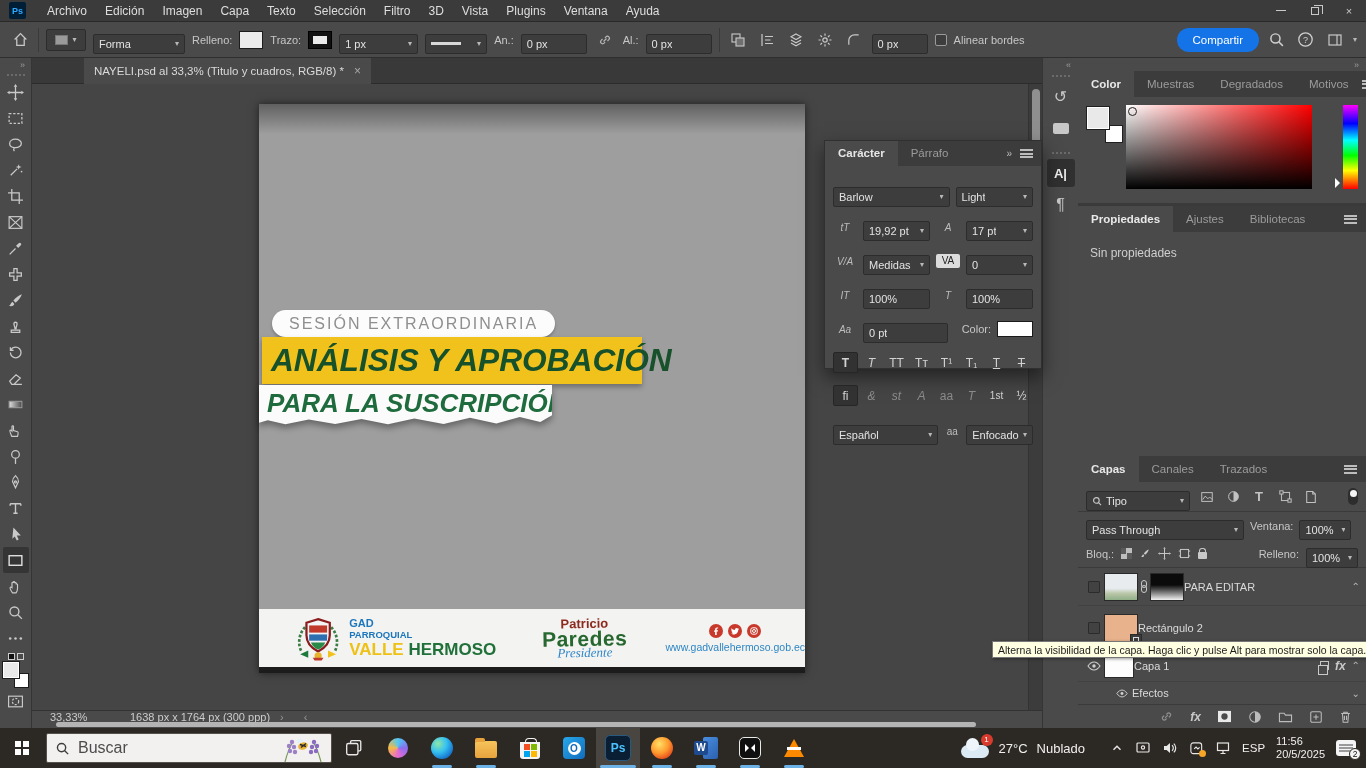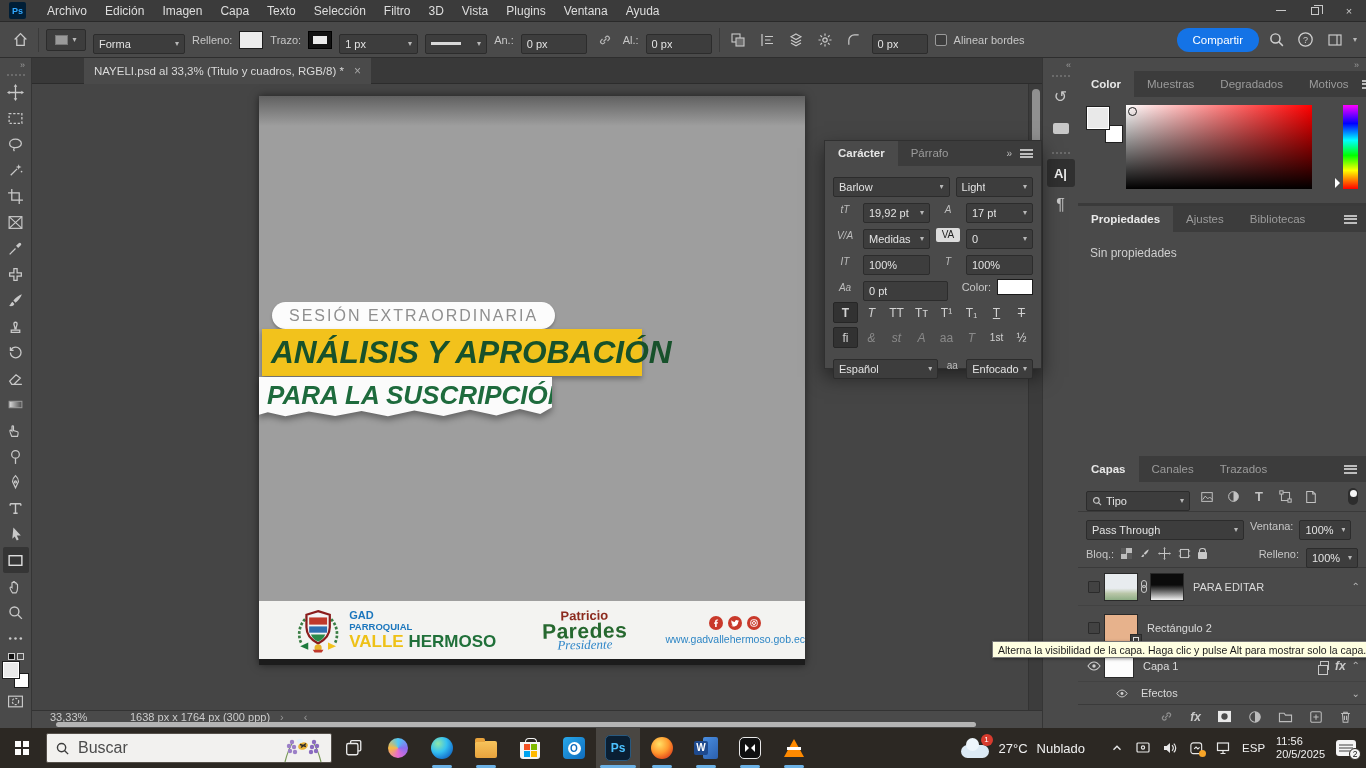--- a/index.html
+++ b/index.html
@@ -68,21 +68,21 @@
   .vscroll{position:absolute;right:0;top:26px;width:14px;height:626px;background:#3c3c3c;border-left:1px solid #333;}
   .vscroll .thumb{position:absolute;left:3px;top:5px;width:8px;height:268px;background:#8f8f8f;border-radius:4px;}
   .statusbar{position:absolute;left:0;bottom:0;width:100%;height:18px;background:#4a4a4a;border-top:1px solid #333;
     font-size:11px;color:#cccccc;}
   .statusrow{display:flex;align-items:center;height:12px;padding-left:18px;}
   .statusrow .zoomv{width:80px;}
   .statusrow .chev{color:#999;margin:0 10px;font-size:11px;}
   .hscroll{position:absolute;left:24px;bottom:1px;height:5px;width:calc(100% - 90px);background:#b4b4b4;border-radius:3px;}
 
   
-  .canvasdoc{position:absolute;left:227px;top:12px;width:546px;height:569px;background:#9e9e9e;
+  .canvasdoc{position:absolute;left:227px;top:20px;width:546px;height:569px;background:#9e9e9e;
     box-shadow:0 0 8px rgba(0,0,0,.55);}
   .topgrad{position:absolute;left:0;top:0;width:100%;height:30px;
     background:linear-gradient(180deg,rgba(35,35,35,.5),rgba(35,35,35,0));}
   .badge-pill{position:absolute;left:13px;top:206px;height:27px;line-height:27px;padding:0 17px;
     background:#fcfcfc;border-radius:14px;color:#8f8f8f;font-size:16px;letter-spacing:2px;
     box-shadow:0 2px 3px rgba(0,0,0,.25);white-space:nowrap;}
   .title-band{position:absolute;left:3px;top:233px;width:380px;height:47px;background:#f2c21c;
     box-shadow:0 3px 5px rgba(0,0,0,.3);}
   .title-band span{display:block;font-style:italic;font-weight:bold;font-size:32px;color:#17512b;
     line-height:47px;padding-left:9px;white-space:nowrap;transform:scaleX(.99);transform-origin:left;}
@@ -108,21 +108,21 @@
   .socials{display:flex;gap:5px;justify-content:center;}
   .contact .url{font-size:10.5px;color:#2e86c5;margin-top:3px;white-space:nowrap;}
 
   
   .charpanel{position:absolute;left:824px;top:140px;width:218px;height:229px;background:#4a4a4a;
     border:1px solid #303030;box-shadow:0 8px 18px rgba(0,0,0,.5);z-index:6;}
   .cp-tabs{height:25px;background:#3c3c3c;display:flex;align-items:center;}
   .cp-tab{padding:0 13px;font-size:11.5px;color:#9b9b9b;height:25px;line-height:25px;}
   .cp-tab.active{background:#4a4a4a;color:#e6e6e6;font-weight:bold;}
   .cp-tabs .right{margin-left:auto;display:flex;align-items:center;gap:8px;padding-right:8px;color:#bdbdbd;font-size:10px;}
-  .cp-body{padding:6px 8px;display:flex;flex-direction:column;gap:4px;}
+  .cp-body{padding:16px 8px;display:flex;flex-direction:column;gap:12px;}
   .cp-row{display:flex;align-items:center;gap:6px;height:22px;}
   .cp-ic{width:24px;font-size:10px;color:#bdbdbd;text-align:center;flex:none;font-style:italic;}
   .cp-ic.inv{background:#dcdcdc;color:#222;border-radius:2px;font-style:normal;height:14px;line-height:14px;}
   .cp-row .sel,.cp-row .fld{flex:1;height:20px;}
   .cp-btnrow{display:flex;gap:2px;height:21px;}
   .cp-btn{flex:1;display:flex;align-items:center;justify-content:center;color:#d2d2d2;font-size:12px;border-radius:2px;}
   .cp-btn.active{background:#323232;border:1px solid #262626;}
   .cp-btn.dim{color:#8a8a8a;}
   .cp-color{width:36px;height:16px;background:#fff;border:1px solid #1a1a1a;}
 
@@ -175,21 +175,21 @@
   .viswell{width:20px;height:100%;display:flex;align-items:center;justify-content:center;flex:none;}
   .visbox{width:12px;height:12px;border:1px solid #2b2b2b;background:#424242;border-radius:1px;}
   .lthumb{width:34px;height:28px;border:1px solid #2a2a2a;flex:none;position:relative;}
   .lthumb.photo{background:linear-gradient(180deg,#e8ecef 55%,#b9c6a8 75%,#8fae86);}
   .lthumb.mask{background:linear-gradient(180deg,#0b0b0b 42%,#555 62%,#f2f2f2);}
   .lthumb.peach{background:#e7b28c;}
   .lthumb.white{background:#fdfdfd;}
   .shape-badge{position:absolute;right:-5px;bottom:-5px;width:12px;height:12px;background:#3d3d3d;border:1px solid #2a2a2a;
     display:flex;align-items:center;justify-content:center;}
   .shape-badge i{width:6px;height:6px;border:1px solid #ddd;display:block;}
-  .lname{font-size:11px;color:#dadada;margin-left:9px;white-space:nowrap;}
+  .lname{font-size:11px;color:#dadada;white-space:nowrap;}
   .lay-row .rightend{margin-left:auto;display:flex;align-items:center;gap:6px;color:#b9b9b9;font-size:10px;}
   .fxtext{font-style:italic;font-weight:bold;font-size:12px;color:#c9c9c9;}
   .copyic{width:9px;height:9px;border:1px solid #c9c9c9;position:relative;}
   .copyic::before{content:"";position:absolute;left:-3px;top:3px;width:8px;height:8px;border:1px solid #c9c9c9;background:#4a4a4a;}
   .chainic{width:8px;display:flex;flex-direction:column;align-items:center;margin:0 2px;}
   .chainic i{width:6px;height:8px;border:1.5px solid #c9c9c9;border-radius:3px;display:block;}
   .chainic i + i{margin-top:-3px;}
   .lay-bottom{position:absolute;left:0;bottom:0;width:100%;height:24px;border-top:1px solid #3a3a3a;
     display:flex;align-items:center;justify-content:flex-end;gap:16px;padding-right:14px;color:#bcbcbc;}
   .eye{display:block;}

